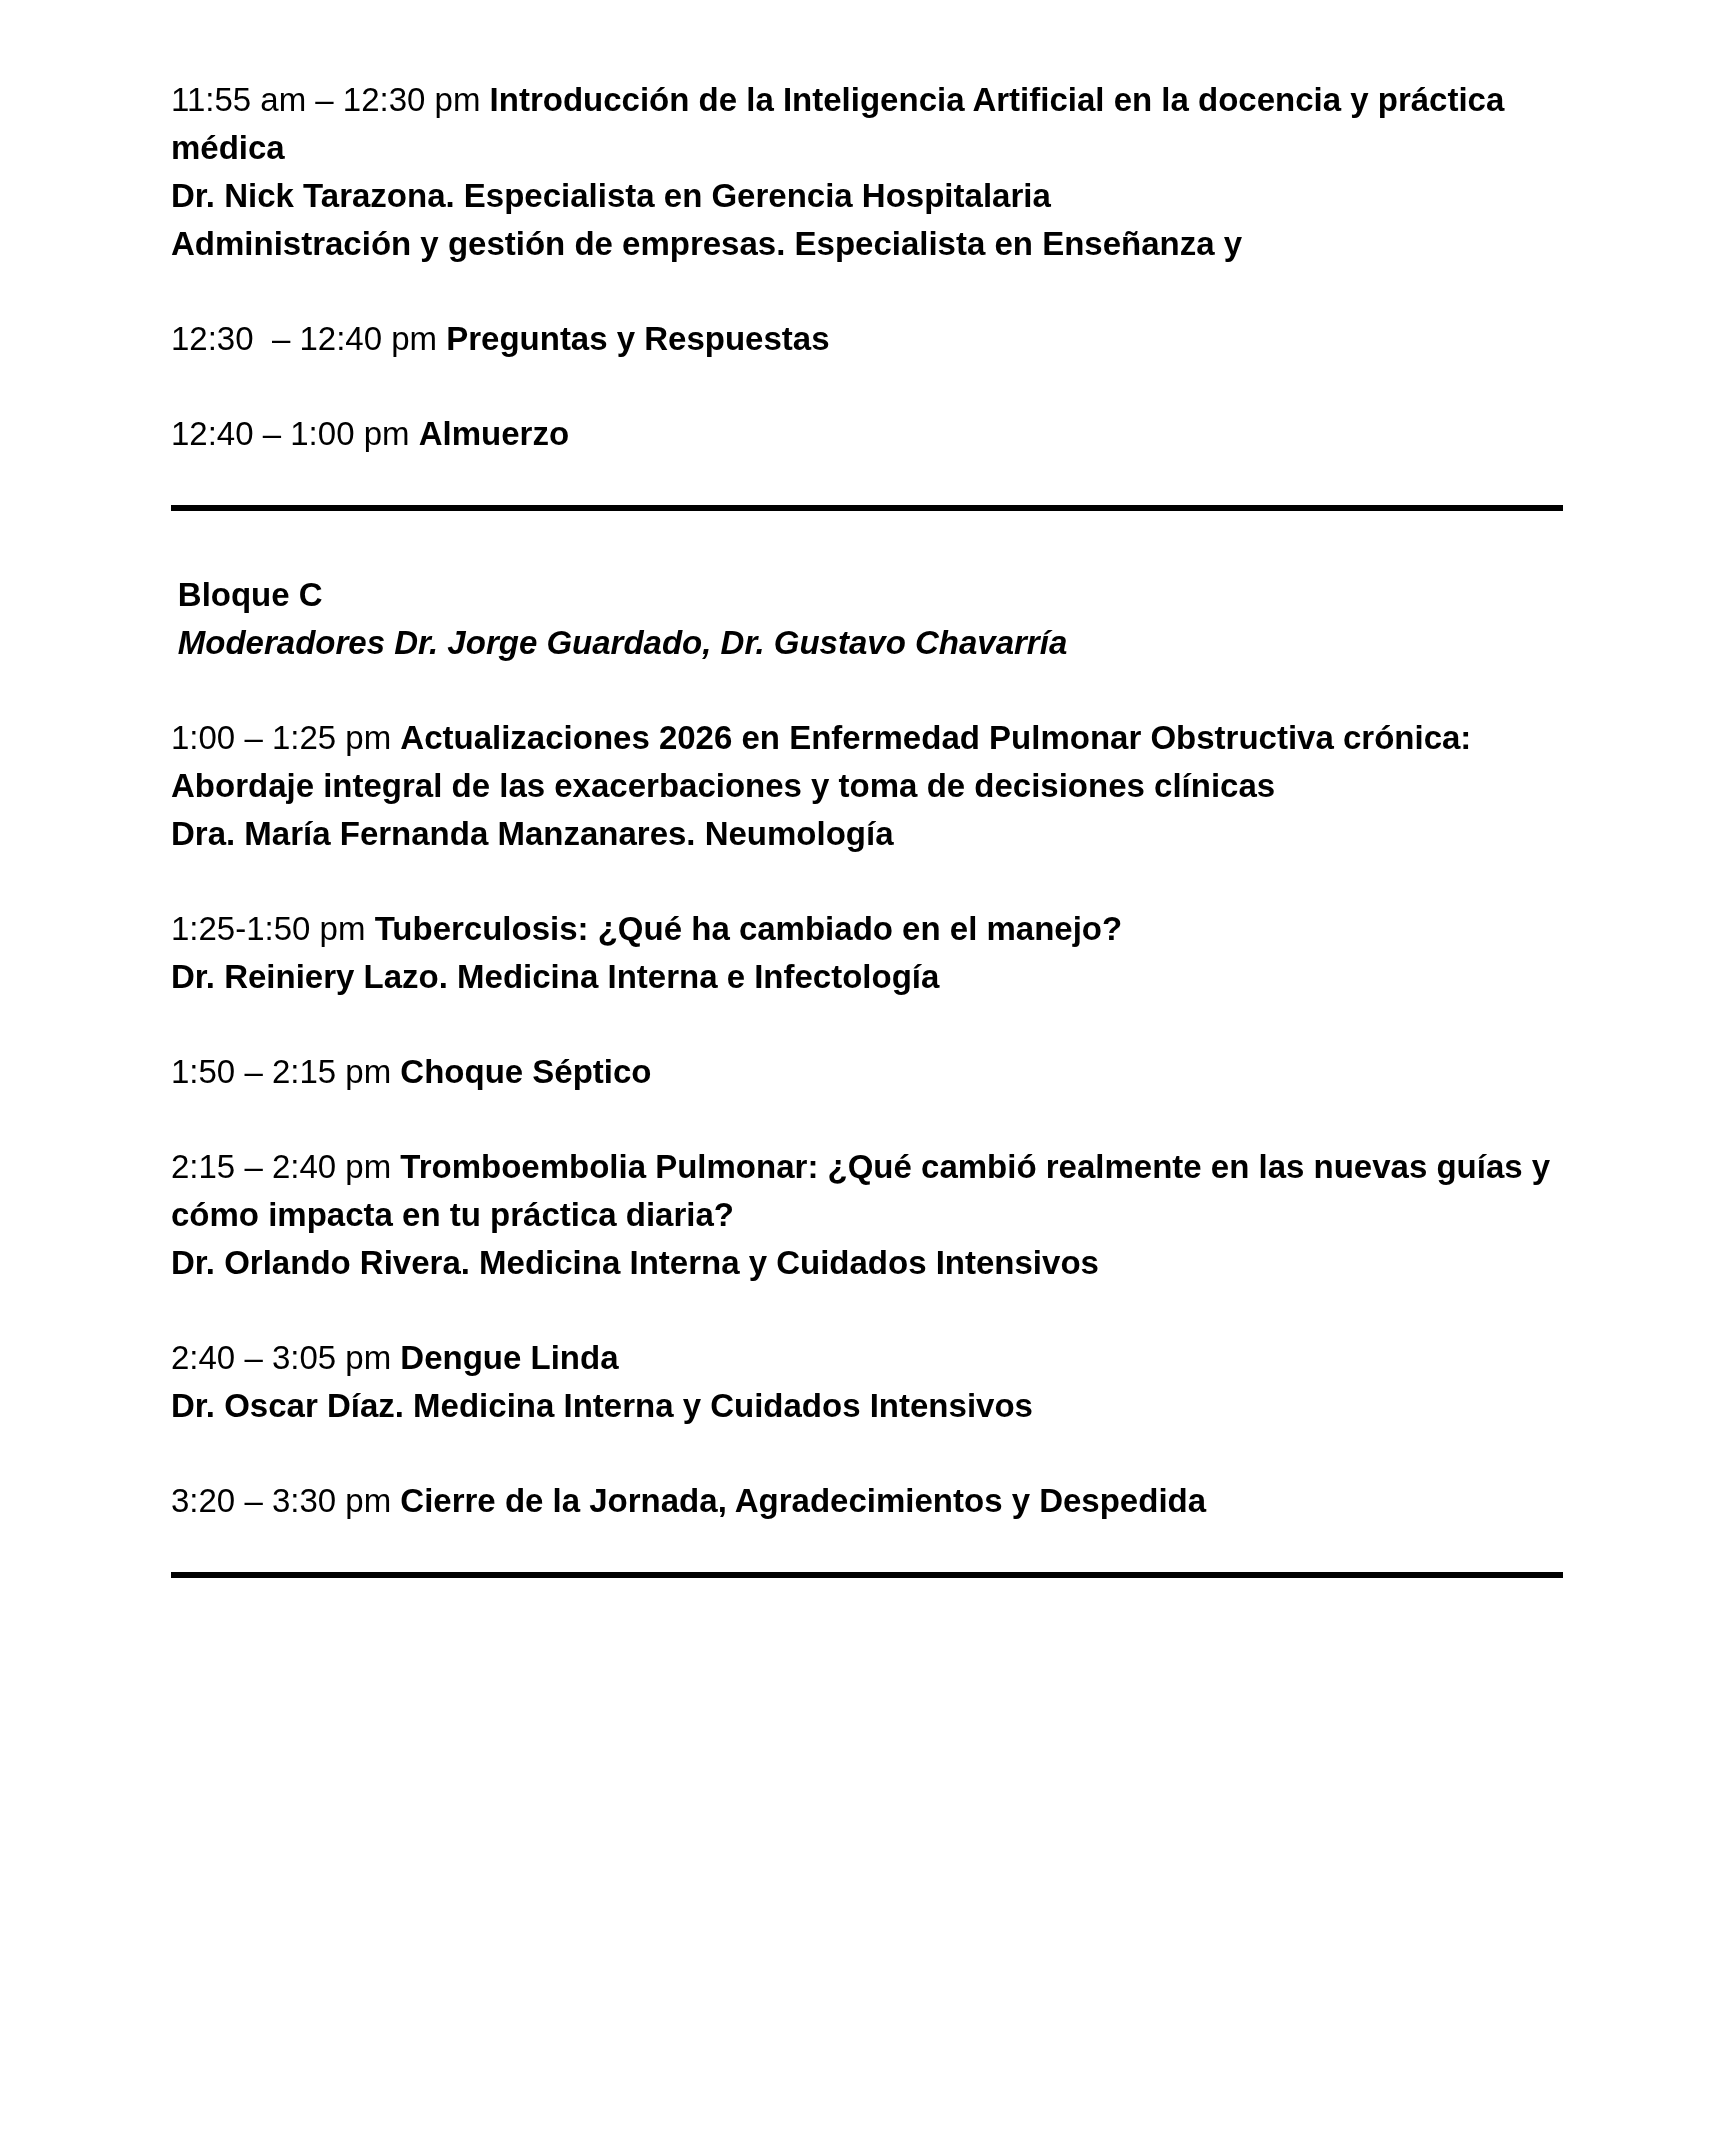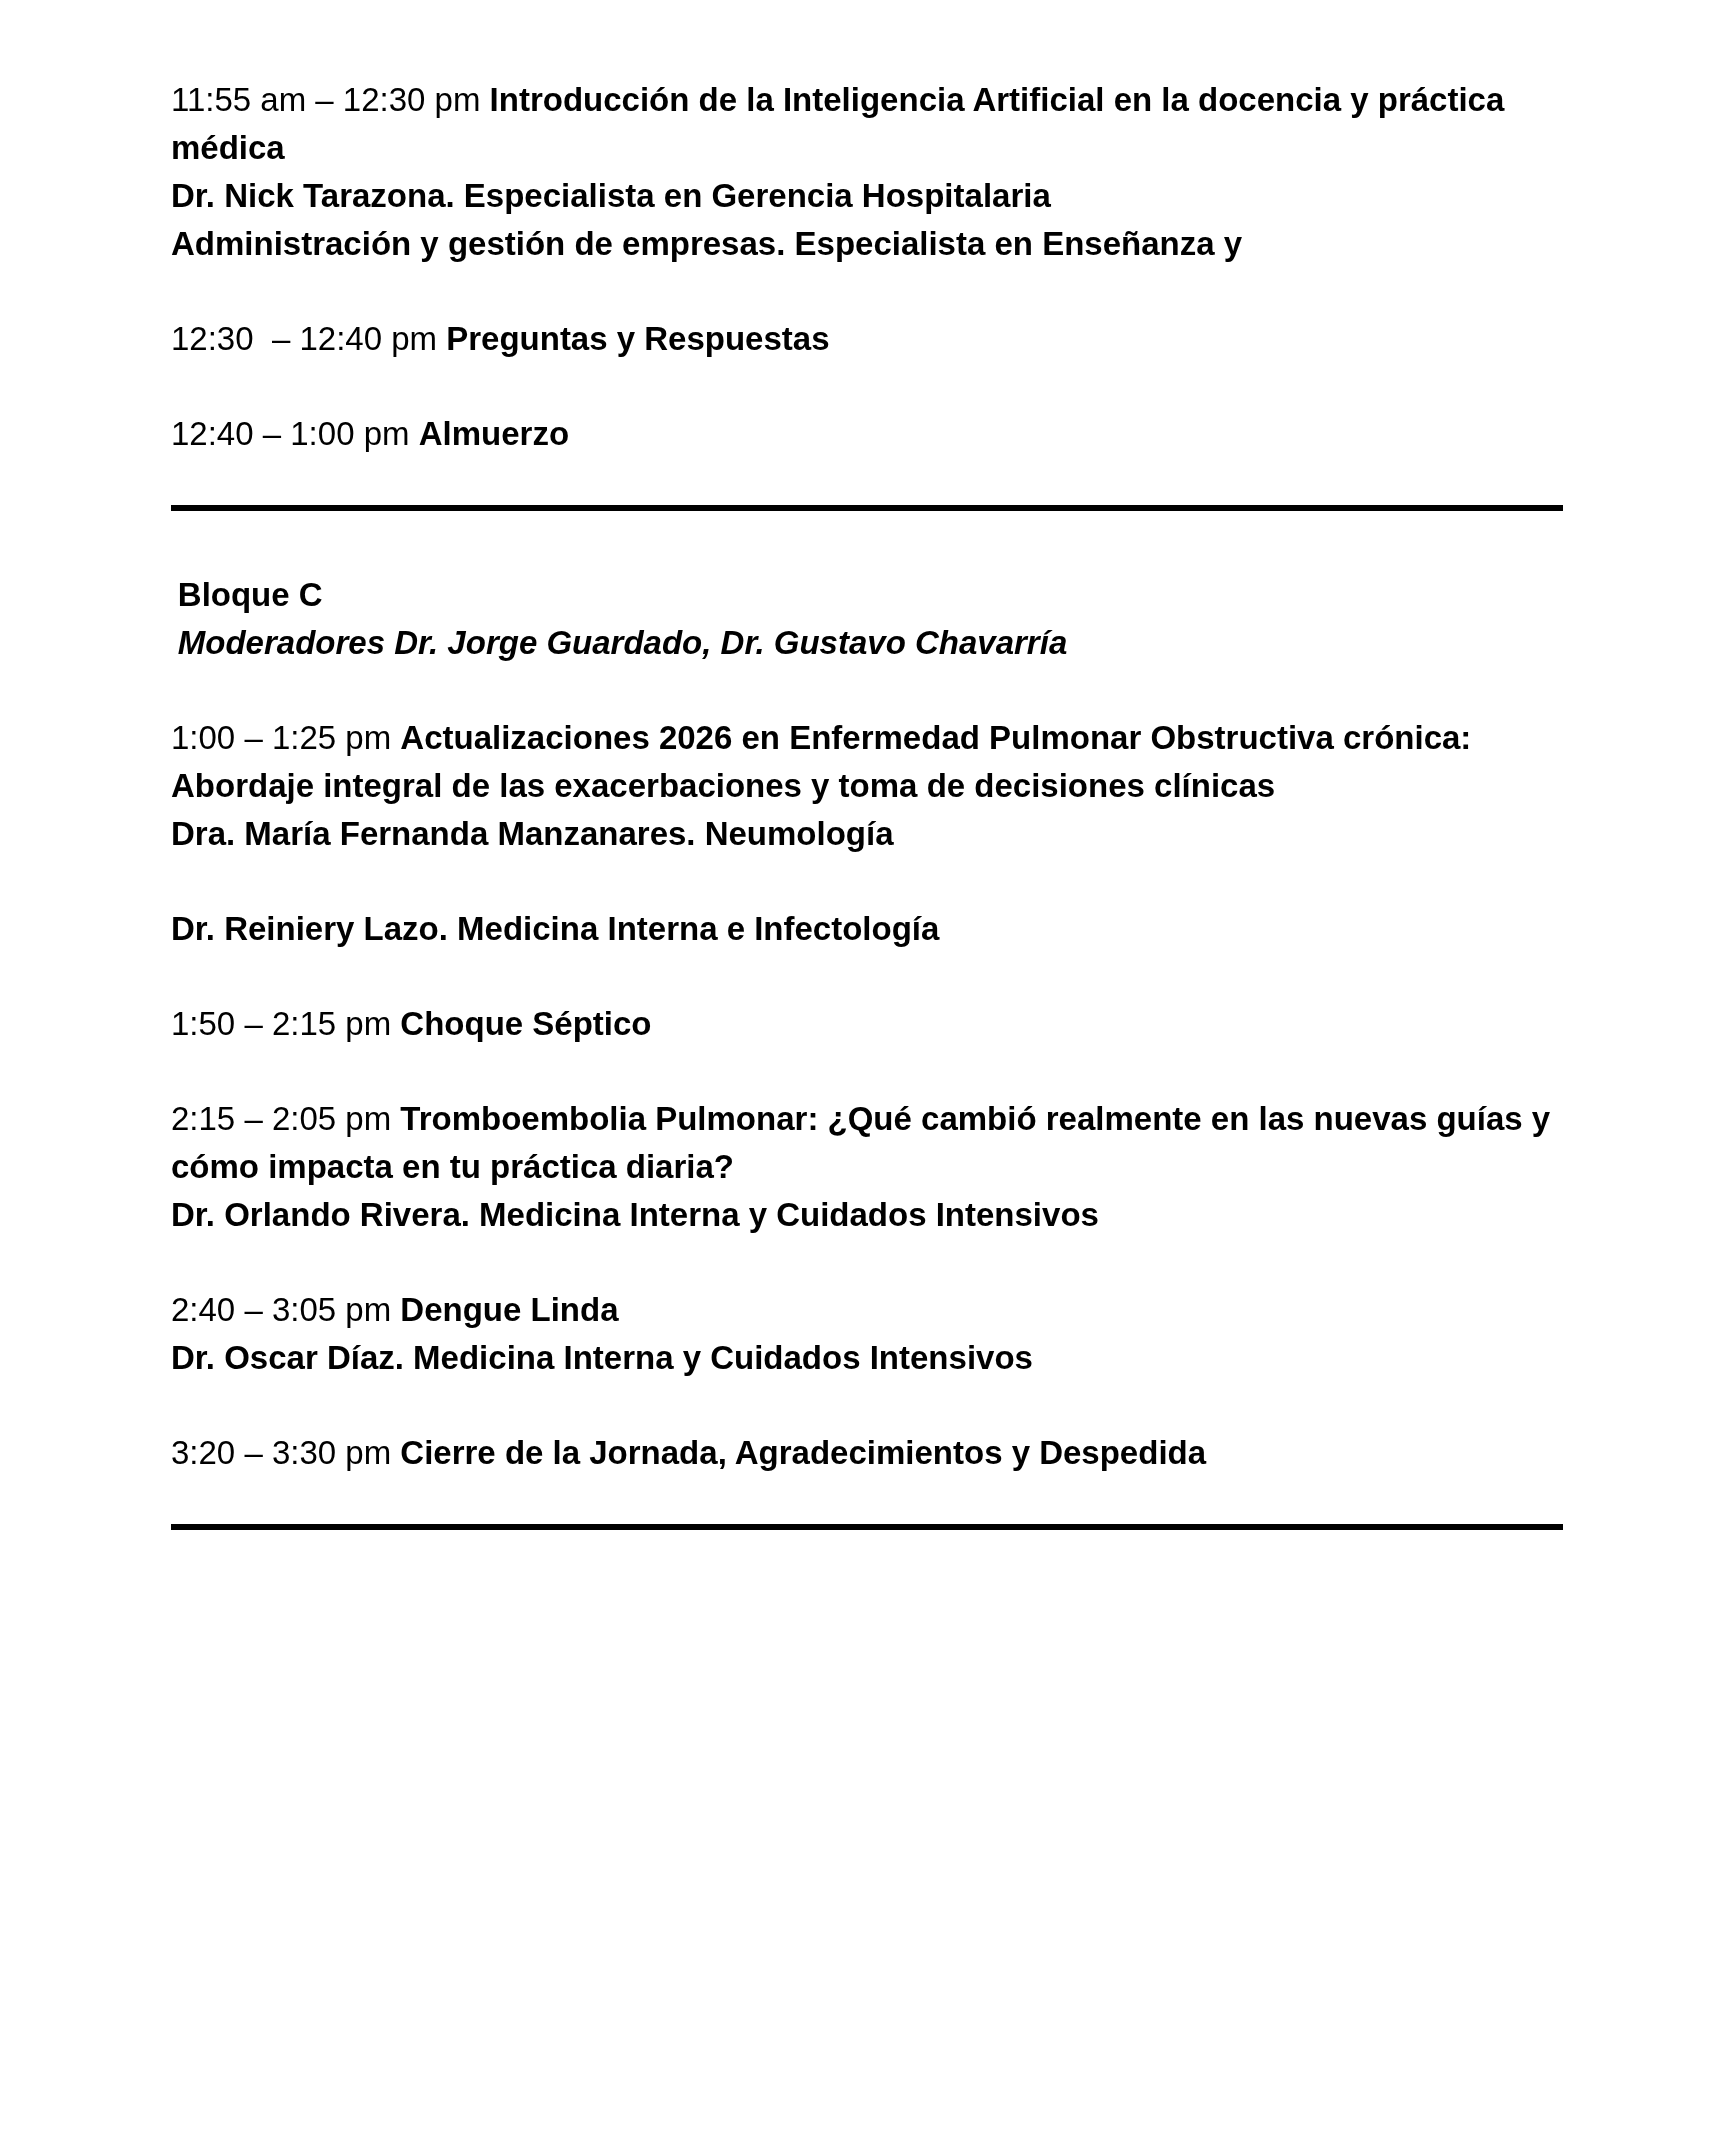--- a/index.html
+++ b/index.html
@@ -63,29 +63,30 @@
     <p class="block-name">Bloque C</p>
     <p class="block-moderators">Moderadores Dr. Jorge Guardado, Dr. Gustavo Chavarría</p>
   </div>
 
   <div class="session">
     <p class="headline"><span class="time">1:00 – 1:25 pm </span><span class="session-title">Actualizaciones 2026 en Enfermedad Pulmonar Obstructiva crónica: Abordaje integral de las exacerbaciones y toma de decisiones clínicas</span></p>
     <p class="speaker">Dra. María Fernanda Manzanares. Neumología</p>
   </div>
 
   <div class="session">
+    <p class="headline"><span class="time">1:25-1:50 pm </span><span class="session-title">Tuberculosis: ¿Qué ha cambiado en el manejo?</span></p>
     <p class="speaker">Dr. Reiniery Lazo. Medicina Interna e Infectología</p>
   </div>
 
   <div class="session">
     <p class="headline"><span class="time">1:50 – 2:15 pm </span><span class="session-title">Choque Séptico</span></p>
   </div>
 
   <div class="session">
-    <p class="headline"><span class="time">2:15 – 2:05 pm </span><span class="session-title">Tromboembolia Pulmonar: ¿Qué cambió realmente en las nuevas guías y cómo impacta en tu práctica diaria?</span></p>
+    <p class="headline"><span class="time">2:15 – 2:40 pm </span><span class="session-title">Tromboembolia Pulmonar: ¿Qué cambió realmente en las nuevas guías y cómo impacta en tu práctica diaria?</span></p>
     <p class="speaker">Dr. Orlando Rivera. Medicina Interna y Cuidados Intensivos</p>
   </div>
 
   <div class="session">
     <p class="headline"><span class="time">2:40 – 3:05 pm </span><span class="session-title">Dengue Linda</span></p>
     <p class="speaker">Dr. Oscar Díaz. Medicina Interna y Cuidados Intensivos</p>
   </div>
 
 
   <div class="session">

